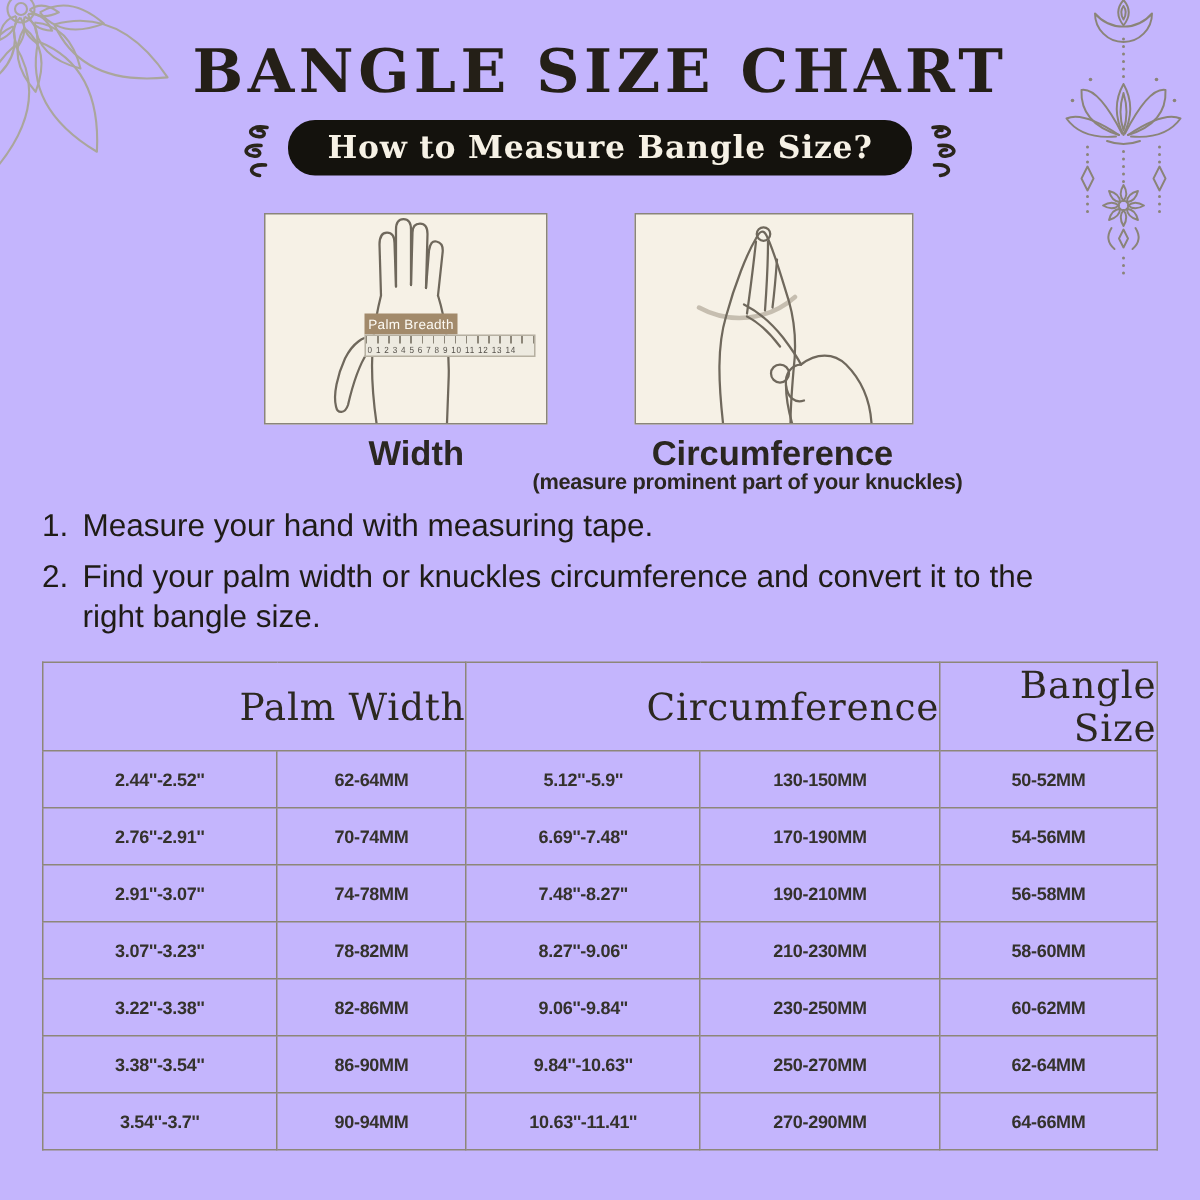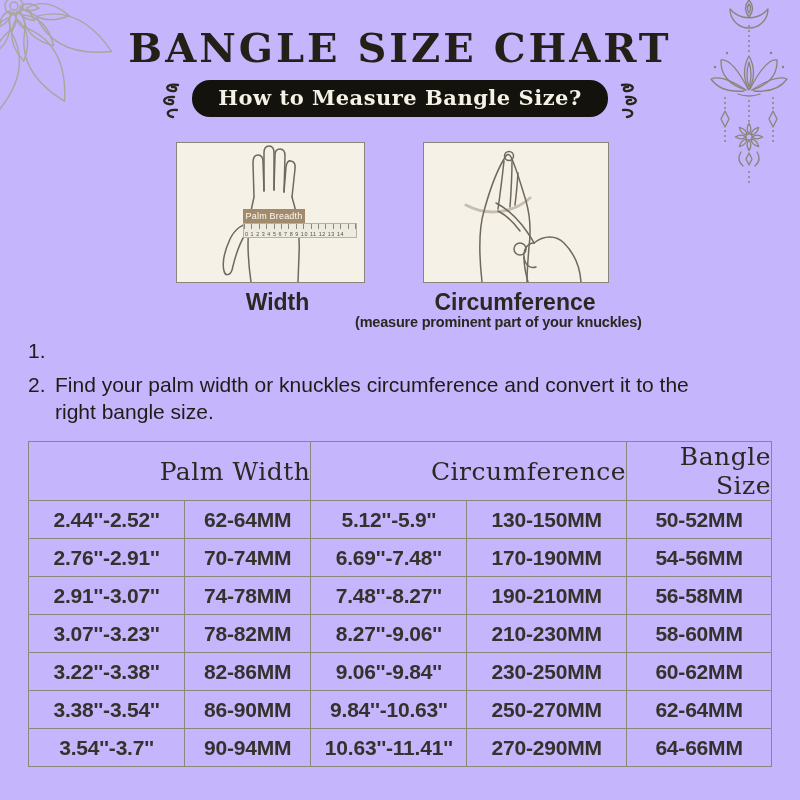--- a/index.html
+++ b/index.html
@@ -72,21 +72,21 @@
     border-collapse:collapse;table-layout:fixed;
   }
   table.size-chart th,table.size-chart td{
     border:1px solid #8d8779;text-align:center;vertical-align:middle;padding:0;
   }
   table.size-chart th{
     height:45px;font-family:"DejaVu Serif","Liberation Serif",serif;
     font-size:25px;font-weight:400;color:#2c2820;letter-spacing:.5px;text-align:right;
   }
   table.size-chart td{
-    height:37px;font-size:21px;font-weight:700;color:#34322c;letter-spacing:-.2px;
+    height:37px;font-size:12px;font-weight:700;color:#34322c;letter-spacing:-.2px;
   }
 </style>
 </head>
 <body>
 
 <div id="page">
 
   <svg class="mandala" width="160" height="160" viewBox="0 0 160 160" fill="none" stroke="#aaa69c" stroke-width="1.4" stroke-linejoin="round">
     <g transform="translate(14,6)">
       <circle r="9" vector-effect="non-scaling-stroke"></circle>
@@ -226,20 +226,21 @@
     </svg>
   </div>
 
   <div class="caption" id="cap-width">Width</div>
   <div class="caption" id="cap-circ">Circumference</div>
   <div class="caption-note">(measure prominent part of your knuckles)</div>
 
   <div class="instructions">
     <div class="instr">
       <span class="num">1.</span>
+      <span class="txt">Measure your hand with measuring tape.</span>
     </div>
     <div class="instr">
       <span class="num">2.</span>
       <span class="txt">Find your palm width or knuckles circumference and convert it to the right bangle size.</span>
     </div>
   </div>
 
   <table class="size-chart">
     <colgroup>
       <col style="width:21%">

